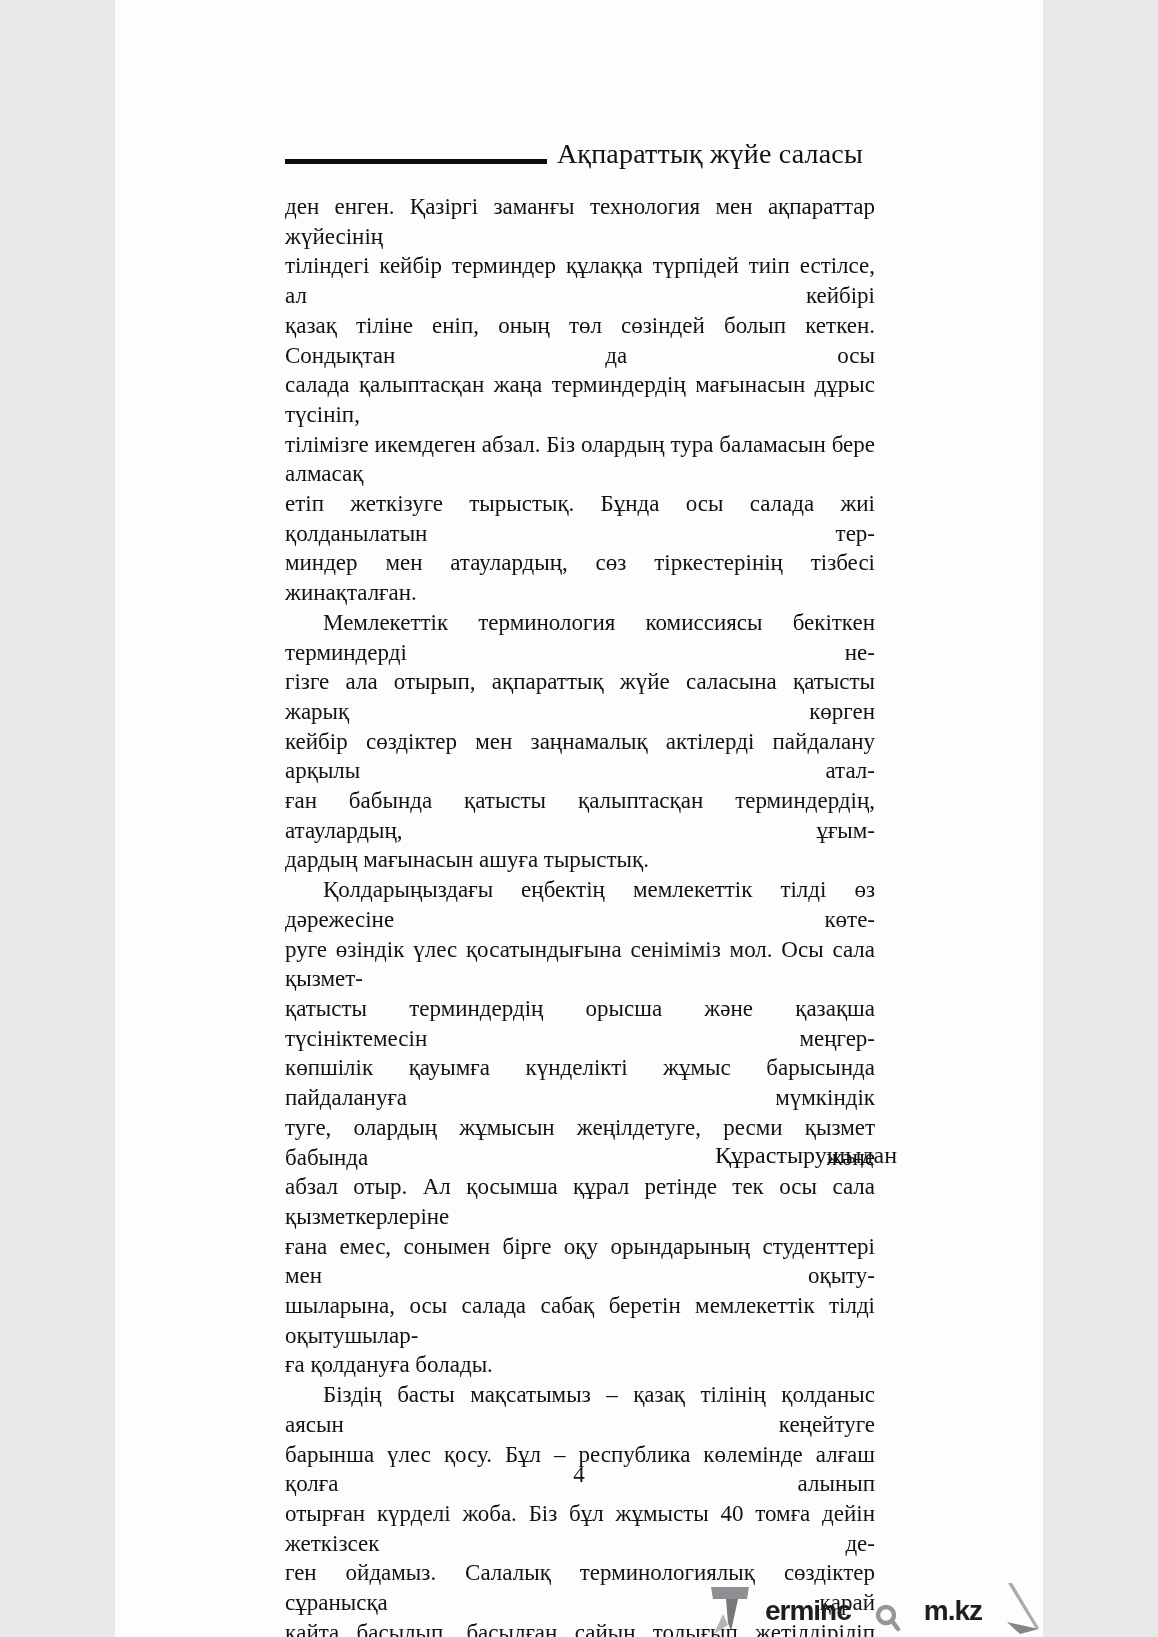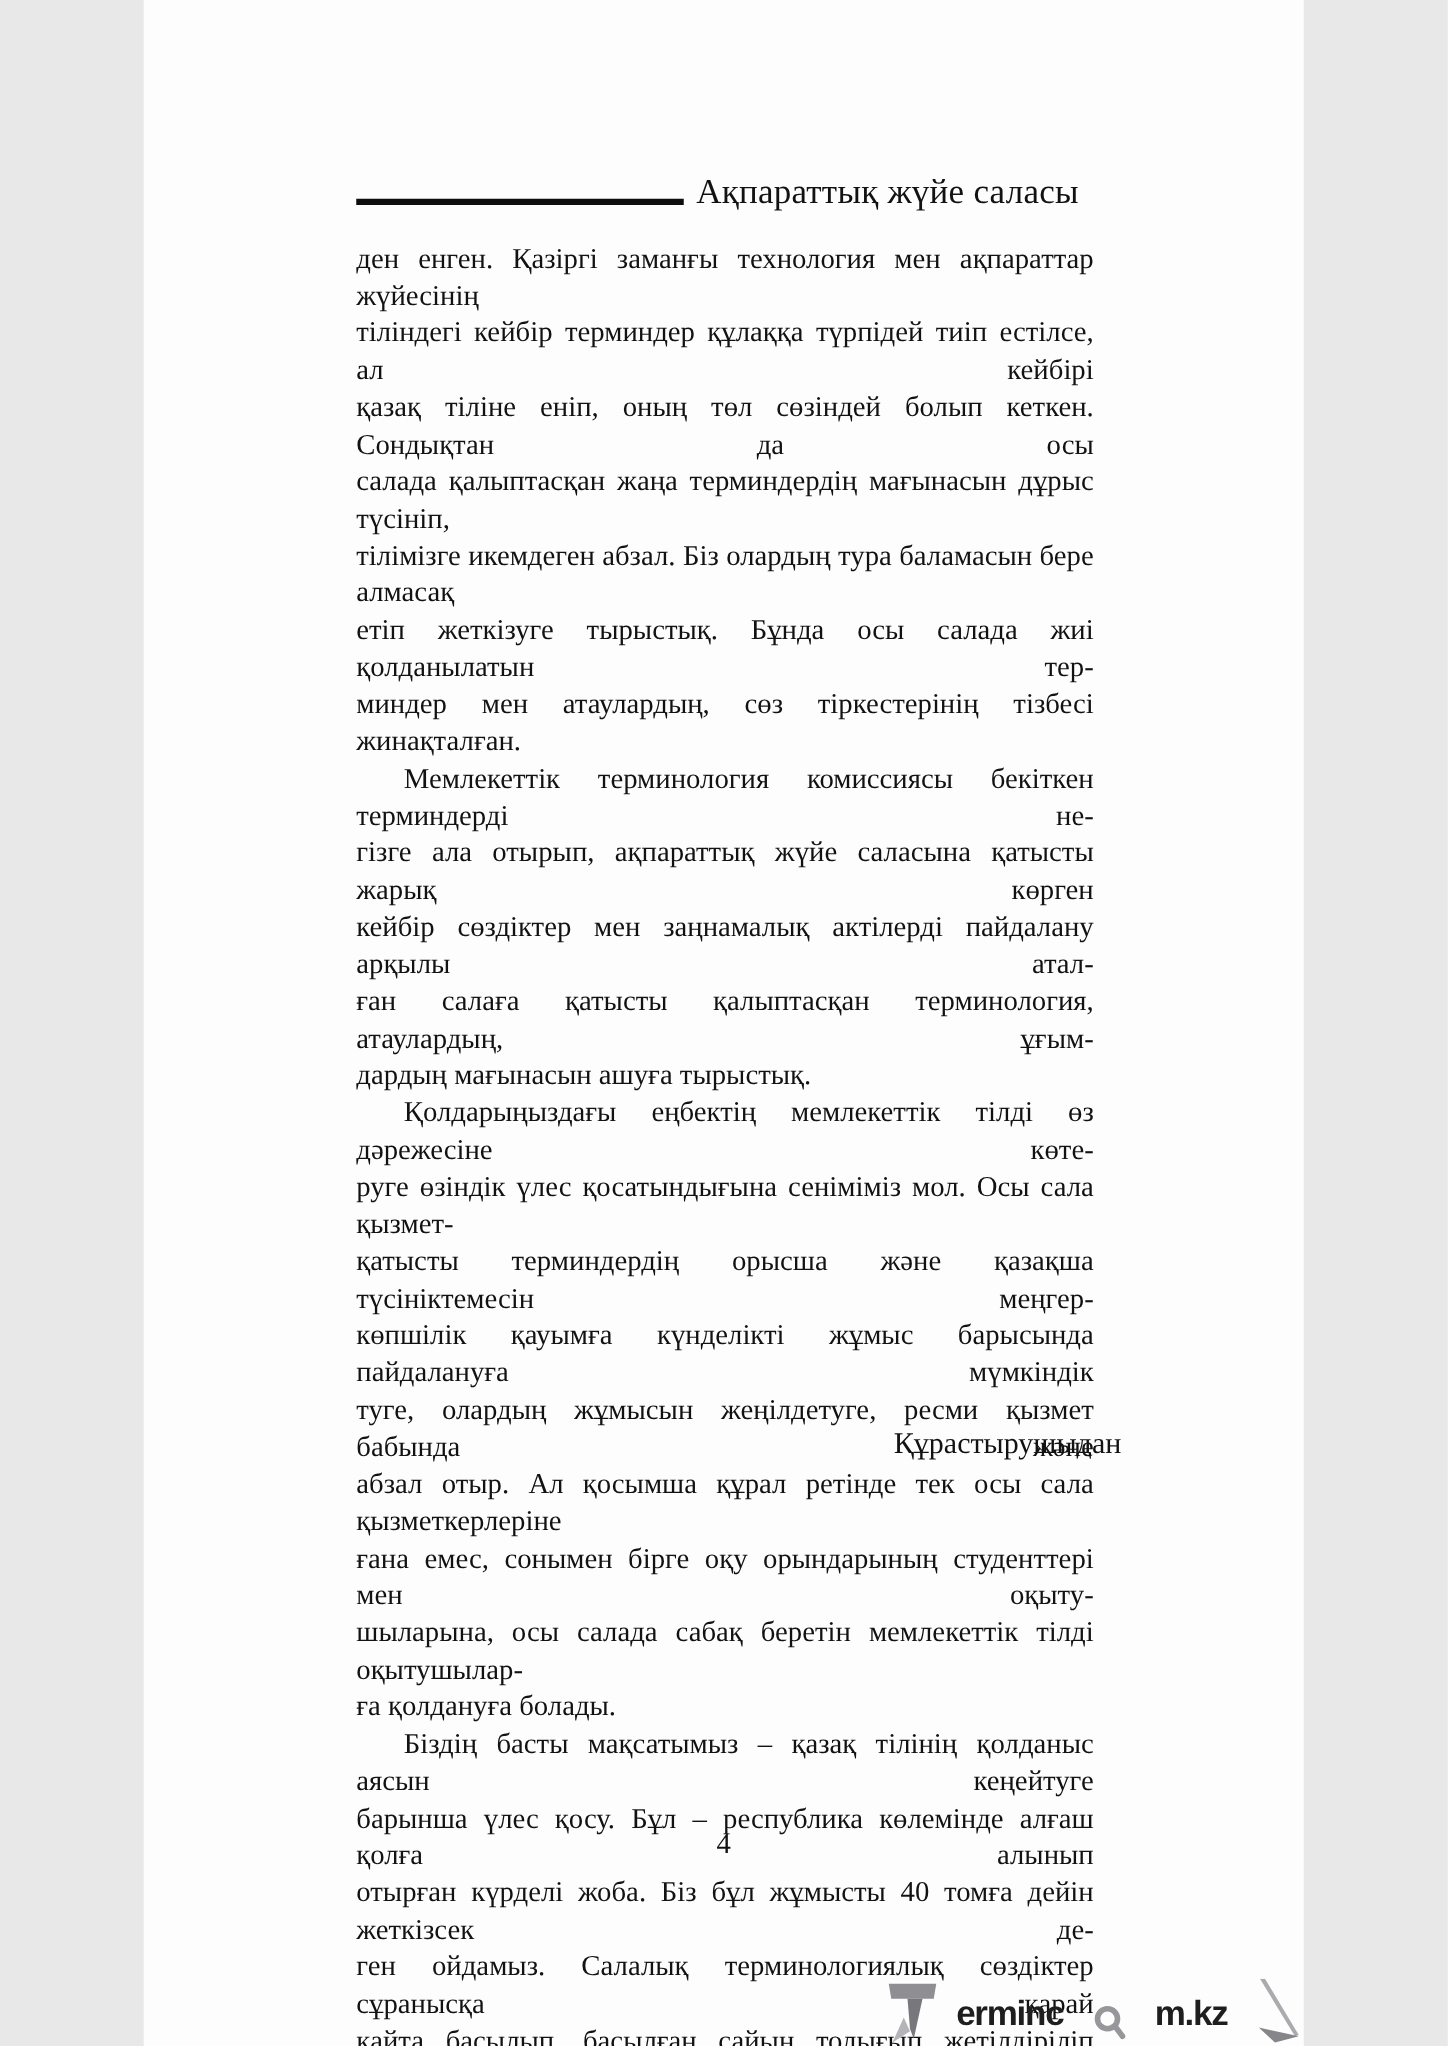--- a/index.html
+++ b/index.html
@@ -71,21 +71,21 @@
       <div class="line">ден енген. Қазіргі заманғы технология мен ақпараттар жүйесінің</div>
       <div class="line">тіліндегі кейбір терминдер құлаққа түрпідей тиіп естілсе, ал кейбірі</div>
       <div class="line">қазақ тіліне еніп, оның төл сөзіндей болып кеткен. Сондықтан да осы</div>
       <div class="line">салада қалыптасқан жаңа терминдердің мағынасын дұрыс түсініп,</div>
       <div class="line">тілімізге икемдеген абзал. Біз олардың тура баламасын бере алмасақ</div>
       <div class="line">етіп жеткізуге тырыстық. Бұнда осы салада жиі қолданылатын тер-</div>
       <div class="line last">миндер мен атаулардың, сөз тіркестерінің тізбесі жинақталған.</div>
       <div class="line indent">Мемлекеттік терминология комиссиясы бекіткен терминдерді не-</div>
       <div class="line">гізге ала отырып, ақпараттық жүйе саласына қатысты жарық көрген</div>
       <div class="line">кейбір сөздіктер мен заңнамалық актілерді пайдалану арқылы атал-</div>
-      <div class="line">ған салаға қатысты қалыптасқан терминология, атаулардың, ұғым-</div>
+      <div class="line">ған бабында қатысты қалыптасқан терминдердің, атаулардың, ұғым-</div>
       <div class="line last">дардың мағынасын ашуға тырыстық.</div>
       <div class="line indent">Қолдарыңыздағы еңбектің мемлекеттік тілді өз дәрежесіне көте-</div>
       <div class="line">руге өзіндік үлес қосатындығына сеніміміз мол. Осы сала қызмет-</div>
       <div class="line">қатысты терминдердің орысша және қазақша түсініктемесін меңгер-</div>
       <div class="line">көпшілік қауымға күнделікті жұмыс барысында пайдалануға мүмкіндік</div>
       <div class="line">туге, олардың жұмысын жеңілдетуге, ресми қызмет бабында және</div>
       <div class="line">абзал отыр. Ал қосымша құрал ретінде тек осы сала қызметкерлеріне</div>
       <div class="line">ғана емес, сонымен бірге оқу орындарының студенттері мен оқыту-</div>
       <div class="line">шыларына, осы салада сабақ беретін мемлекеттік тілді оқытушылар-</div>
       <div class="line last">ға қолдануға болады.</div>

